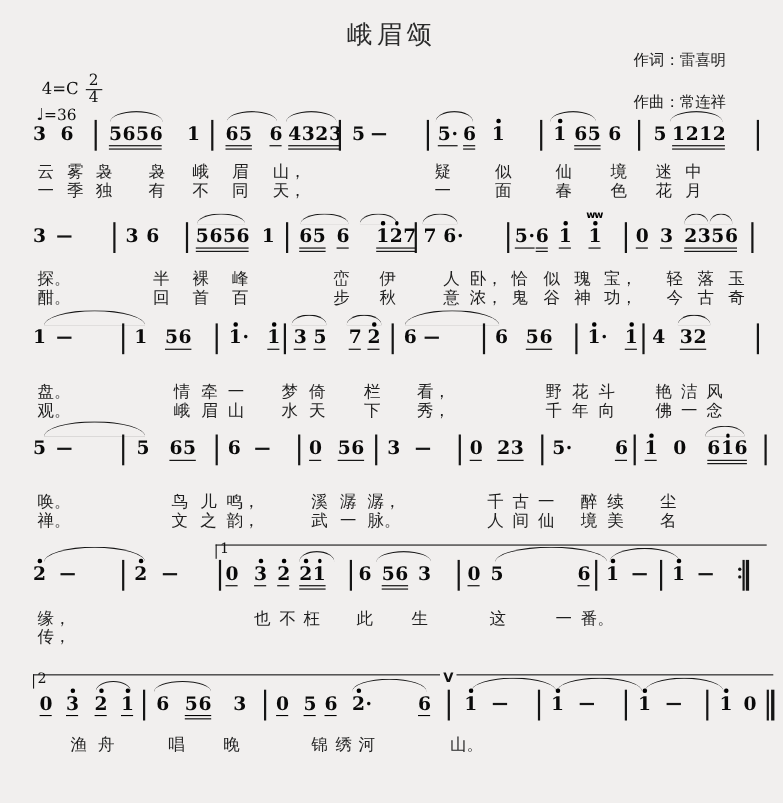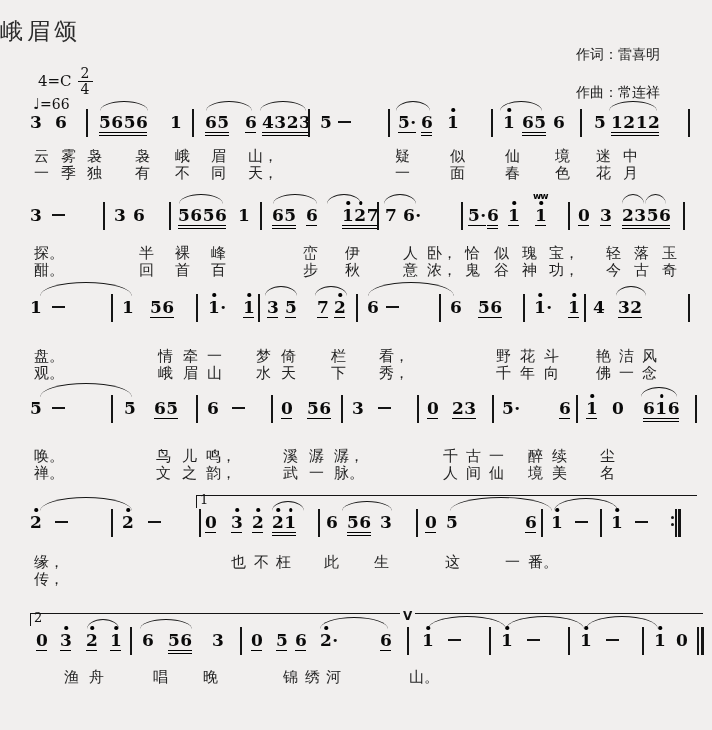--- a/index.html
+++ b/index.html
@@ -1,19 +1,19 @@
 <!DOCTYPE html>
 <html><head>
 <meta charset="utf-8">
 <style>
   html,body{margin:0;padding:0;}
   body{width:712px;height:730px;background:#f1efee;position:relative;overflow:hidden;
        font-family:"DejaVu Serif","Liberation Serif",serif;color:#111;}
   #page{position:absolute;inset:0;}
-  .title{position:absolute;left:0;right:0;top:16px;text-align:left;
+  .title{position:absolute;left:0;right:0;top:16px;text-align:center;
          font-size:23px;letter-spacing:4px;color:#2b2b2b;font-family:"DejaVu Serif",serif;}
   .credit{position:absolute;left:576px;font-size:14px;color:#1c1c1c;
           font-family:"DejaVu Sans",sans-serif;white-space:nowrap;}
   .keybox{position:absolute;left:38px;top:66px;font-size:15px;}
   .frac{display:inline-block;vertical-align:middle;text-align:center;margin-left:6px;
         font-size:14px;line-height:15px;}
   .frac .num{display:block;border-bottom:1.2px solid #111;padding:0 3px;}
   .frac .den{display:block;padding:0 3px;}
   .tempo{position:absolute;left:33px;top:95px;font-size:14px;}
   .tempo .glyph{font-family:"DejaVu Sans",sans-serif;font-size:15px;}
@@ -48,21 +48,21 @@
 </style>
 </head>
 <body>
 
 <div id="page">
   <div class="title">峨眉颂</div>
 
   <div class="keybox">
     <span>4=C</span><span class="frac"><span class="num">2</span><span class="den">4</span></span>
   </div>
-  <div class="tempo"><span class="glyph">♩</span><span>=66</span></div>
+  <div class="tempo"><span class="glyph">♩</span><span>=36</span></div>
 
   <div class="credit" style="top:46px">作词：雷喜明</div>
   <div class="credit" style="top:84px">作曲：常连祥</div>
 
   <div id="score">
       <div class="mline" style="top: 112px;">
         <span class="tok" style="left: 30px;"><span class="nums"><span class="ch">3</span></span></span>
         <span class="tok" style="left: 55px;"><span class="nums"><span class="ch">6</span></span></span>
         <div class="bar" style="left: 86px;"></div>
         <span class="tok u2" style="left: 99px;"><span class="nums"><span class="ch">5</span><span class="ch">6</span><span class="ch">5</span><span class="ch">6</span></span></span>

